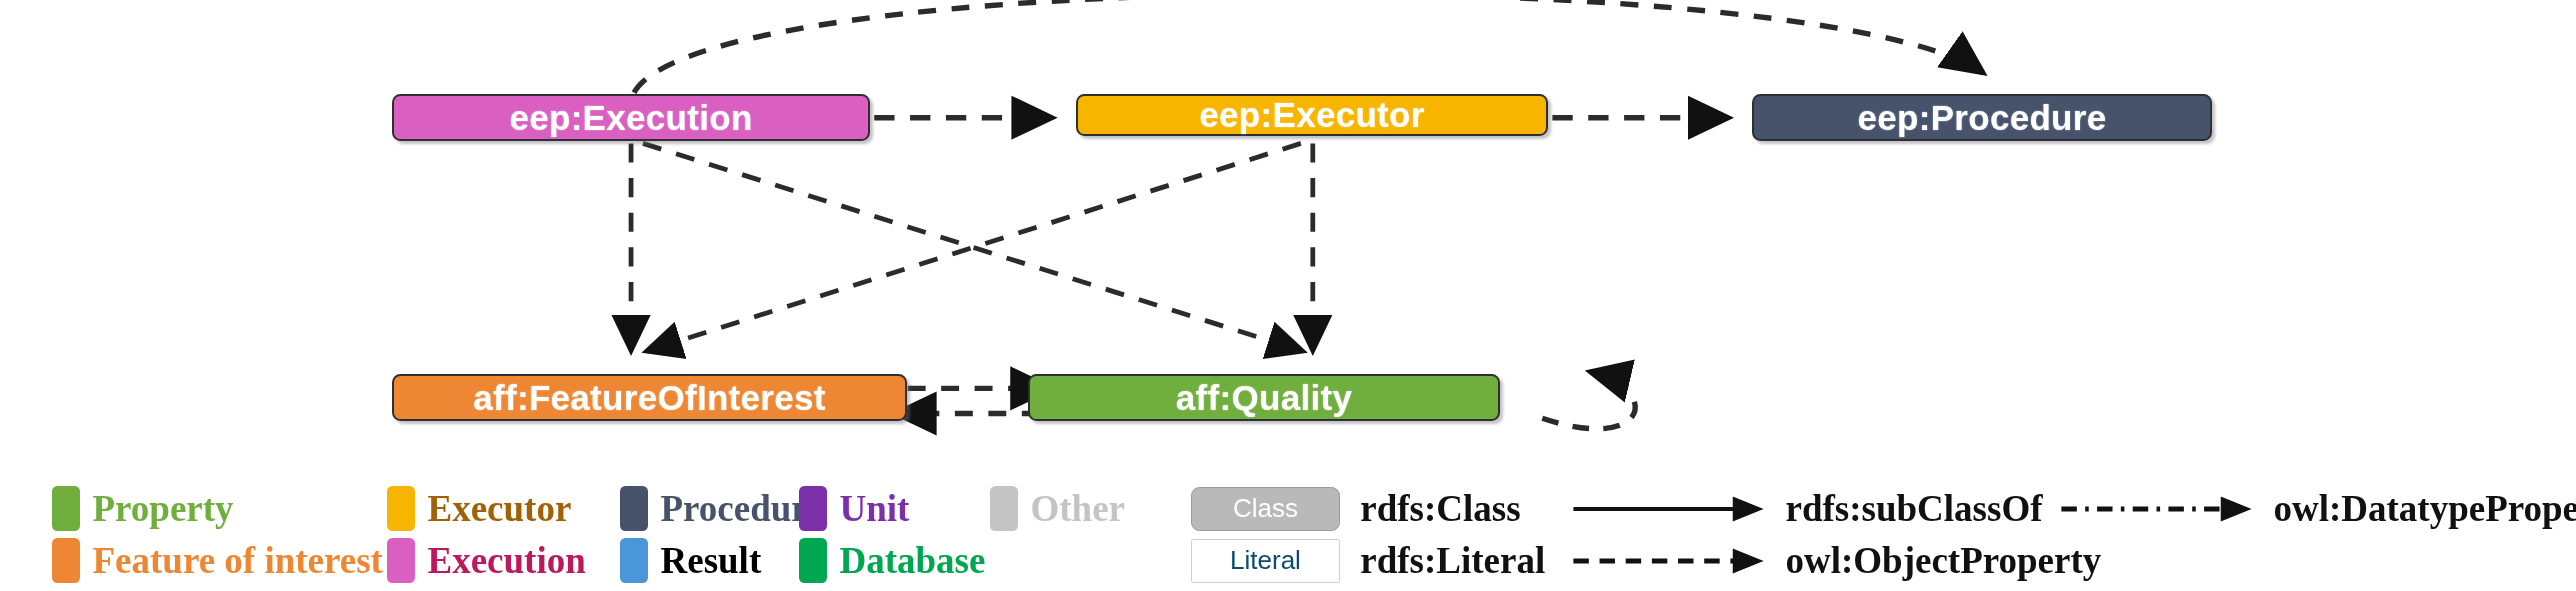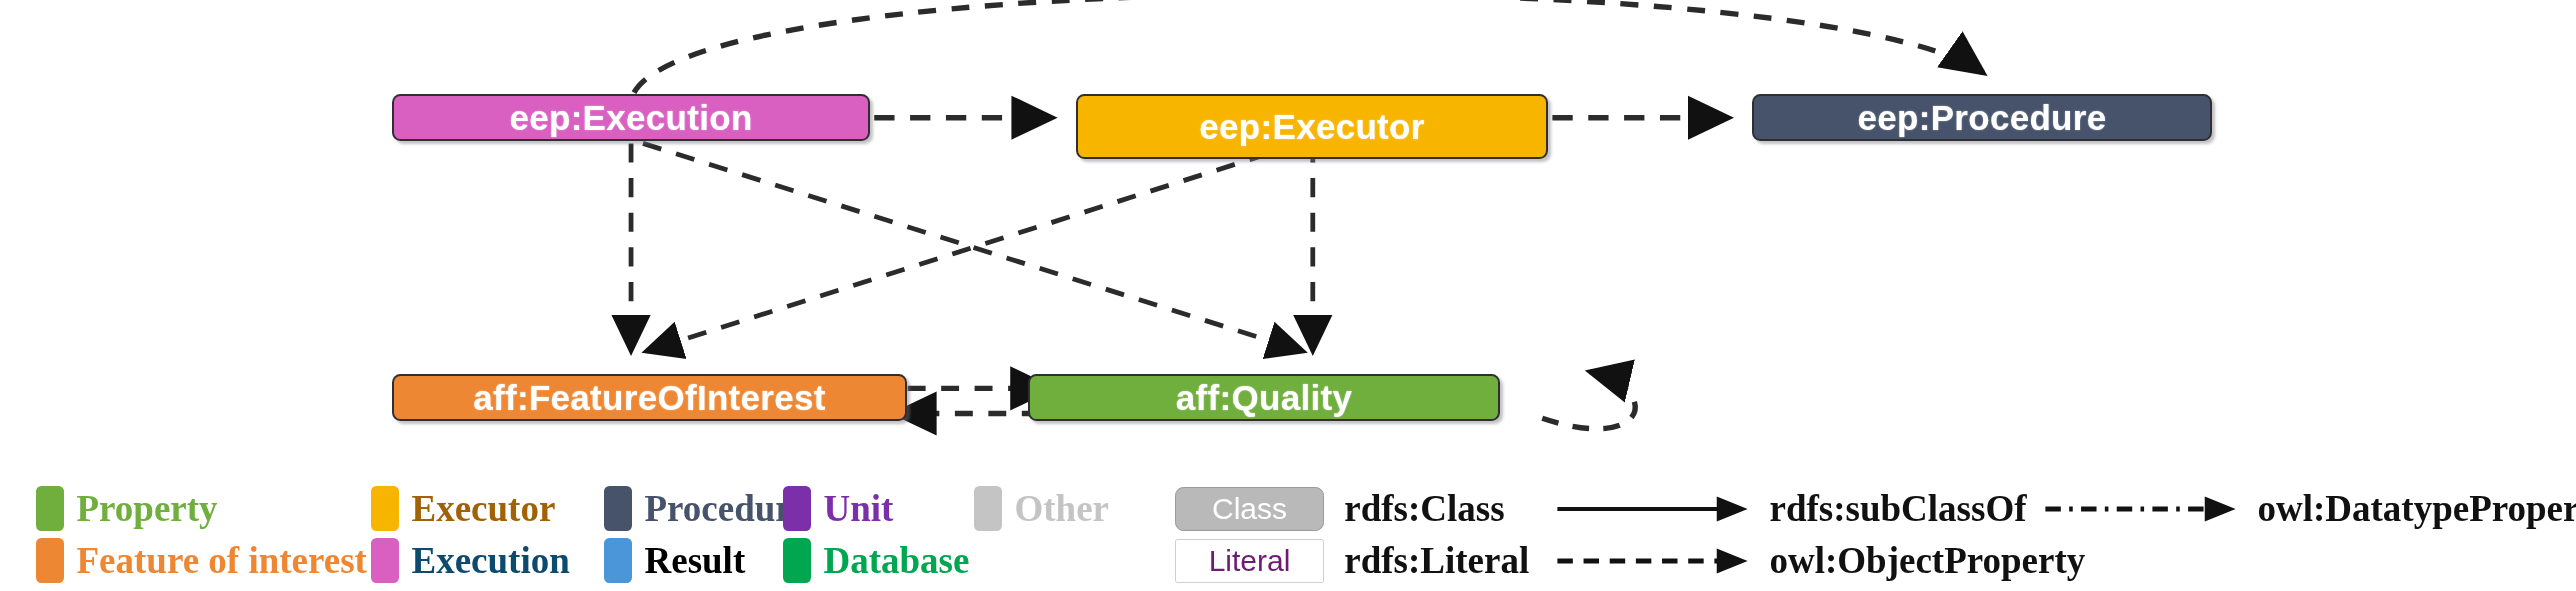--- a/index.html
+++ b/index.html
@@ -56,21 +56,21 @@
     font-size: 35px;
     font-weight: 700;
     letter-spacing: 0.3px;
     white-space: nowrap;
     text-shadow: 0 0 1.8px rgba(255,255,255,0.55);
   }
 
   
   #legend {
     position: absolute;
-    left: 0;
+    left: 16px;
     top: 478px;
     width: 2036px;
     height: 114px;
   }
   .legend-col {
     position: absolute;
     top: 0;
     height: 114px;
   }
   .legend-row {
@@ -113,25 +113,25 @@
     background: #b9b9b9;
     border: 1.2px solid #9a9a9a;
   }
   .pill-literal {
     background: #ffffff;
     border: 1.2px solid #cfcfcf;
     border-radius: 2.4px;
   }
   .pill-label {
     font-family: "Liberation Sans", "DejaVu Sans", sans-serif;
-    font-size: 30px;
+    font-size: 26px;
     font-weight: 400;
   }
   .pill-class .pill-label { color: #ffffff; }
-  .pill-literal .pill-label { color: #701a75; }
+  .pill-literal .pill-label { color: #0c4a6e; }
 
   .rdfs-text {
     font-family: "Liberation Serif", "DejaVu Serif", serif;
     font-size: 37px;
     font-weight: 700;
     color: #111111;
     white-space: nowrap;
   }
   .arrow-sample {
     width: 197px;
@@ -179,21 +179,21 @@
 
       <line x1="1795" y1="692" x2="1498" y2="692" stroke="#2b2b2b" stroke-width="9" stroke-dasharray="30 26" marker-end="url(#ah)"></line>
 
       <path d="M2580,700 C2760,760 2780,650 2660,622" fill="none" stroke="#2b2b2b" stroke-width="9" stroke-dasharray="28 24" marker-end="url(#ah)"></path>
     </svg>
 
     <div class="node" style="left:392px; top:94px; width:478px; height:47px; background:#d95fc1;">
       <span class="node-label">eep:Execution</span>
     </div>
 
-    <div class="node" style="left:1076px; top:94px; width:472px; height:65px; background:#f8b500;">
+    <div class="node" style="left:1076px; top:94px; width:472px; height:42px; background:#f8b500;">
       <span class="node-label">eep:Executor</span>
     </div>
 
     <div class="node" style="left:1752px; top:94px; width:460px; height:47px; background:#47536b;">
       <span class="node-label">eep:Procedure</span>
     </div>
 
     <div class="node" style="left:392px; top:374px; width:515px; height:47px; background:#ee8733;">
       <span class="node-label">aff:FeatureOfInterest</span>
     </div>
@@ -217,21 +217,21 @@
       </div>
     </div>
 
     <div class="legend-col" style="left:371px;">
       <div class="legend-row r1">
         <span class="swatch" style="background:#f8b500;"></span>
         <span class="legend-text" style="color:#a16207;">Executor</span>
       </div>
       <div class="legend-row r2">
         <span class="swatch" style="background:#d95fc1;"></span>
-        <span class="legend-text" style="color:#0c4a6e;">Execution</span>
+        <span class="legend-text" style="color:#be185d;">Execution</span>
       </div>
     </div>
 
     <div class="legend-col" style="left:604px;">
       <div class="legend-row r1">
         <span class="swatch" style="background:#47536b;"></span>
         <span class="legend-text" style="color:#47536b;">Procedure</span>
       </div>
       <div class="legend-row r2">
         <span class="swatch" style="background:#4a96d8;"></span>

